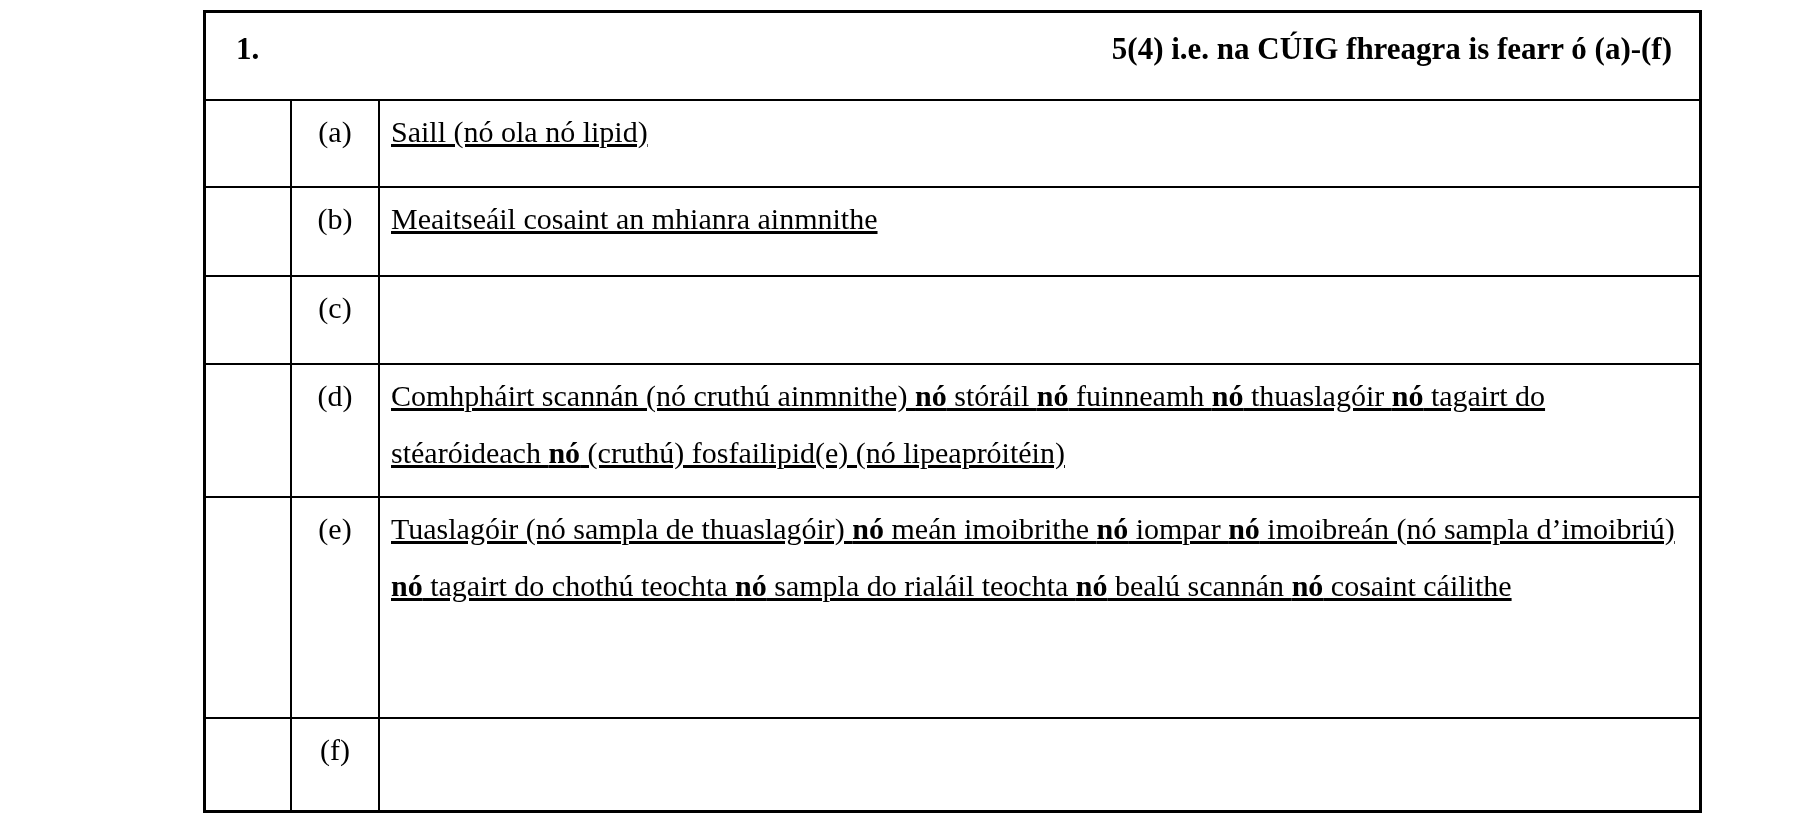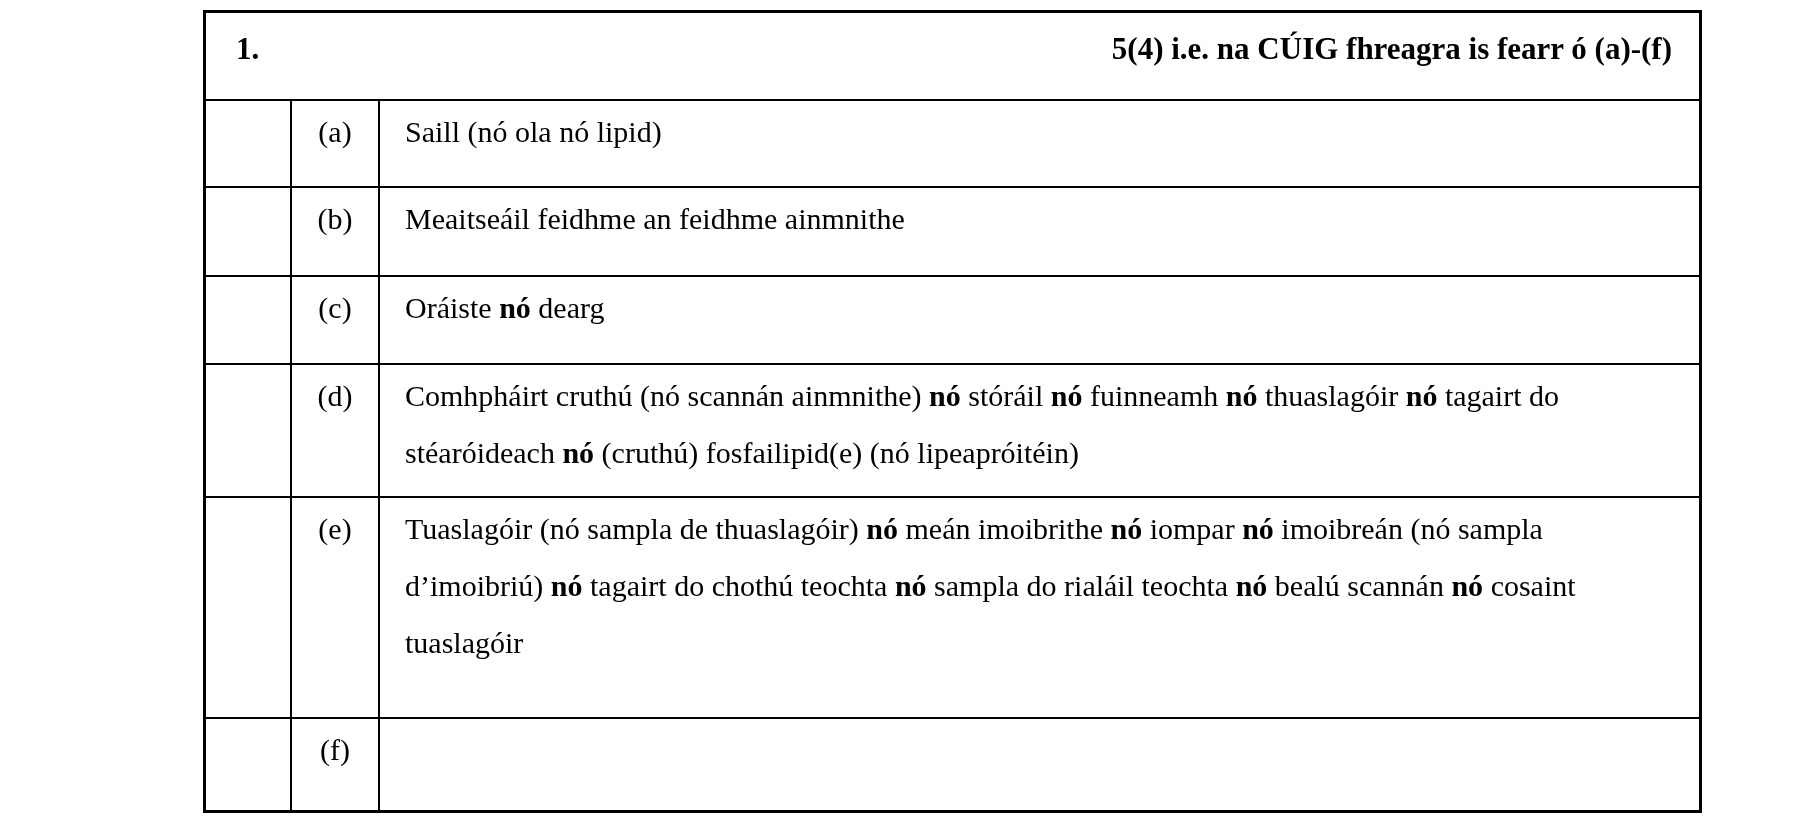--- a/index.html
+++ b/index.html
@@ -70,22 +70,23 @@
     padding-top: 2px;
   }
   .mark-cell {
     border-right: 2px solid #000000;
   }
   .label-cell {
     border-right: 2px solid #000000;
     text-align: center;
   }
   .text-cell {
-    padding-left: 25px;
+    padding-left: 11px;
     padding-right: 16px;
+    text-decoration: underline;
   }
   .text-cell b { font-weight: bold; }
 </style>
 </head>
 <body>
 
 <div class="sheet">
   <div class="answer-table">
 
     <div class="row header-row">
@@ -95,39 +96,38 @@
 
     <div class="row body-row row-a">
       <div class="cell mark-cell"></div>
       <div class="cell label-cell">(a)</div>
       <div class="cell text-cell"><span>Saill (nó ola nó lipid)</span></div>
     </div>
 
     <div class="row body-row row-b">
       <div class="cell mark-cell"></div>
       <div class="cell label-cell">(b)</div>
-      <div class="cell text-cell"><span>Meaitseáil feidhme an feidhme ainmnithe</span></div>
+      <div class="cell text-cell"><span>Meaitseáil cosaint an mhianra ainmnithe</span></div>
     </div>
 
     <div class="row body-row row-c">
       <div class="cell mark-cell"></div>
       <div class="cell label-cell">(c)</div>
-      <div class="cell text-cell"><span>Oráiste </span><b>nó</b><span> dearg</span></div>
     </div>
 
     <div class="row body-row row-d">
       <div class="cell mark-cell"></div>
       <div class="cell label-cell">(d)</div>
-      <div class="cell text-cell"><span>Comhpháirt cruthú (nó scannán ainmnithe) </span><b>nó</b><span> stóráil </span><b>nó</b><span> fuinneamh </span><b>nó</b><span> thuaslagóir </span><b>nó</b><span> tagairt do stéaróideach </span><b>nó</b><span> (cruthú) fosfailipid(e) (nó lipeapróitéin)</span></div>
+      <div class="cell text-cell"><span>Comhpháirt scannán (nó cruthú ainmnithe) </span><b>nó</b><span> stóráil </span><b>nó</b><span> fuinneamh </span><b>nó</b><span> thuaslagóir </span><b>nó</b><span> tagairt do stéaróideach </span><b>nó</b><span> (cruthú) fosfailipid(e) (nó lipeapróitéin)</span></div>
     </div>
 
     <div class="row body-row row-e">
       <div class="cell mark-cell"></div>
       <div class="cell label-cell">(e)</div>
-      <div class="cell text-cell"><span>Tuaslagóir (nó sampla de thuaslagóir) </span><b>nó</b><span> meán imoibrithe </span><b>nó</b><span> iompar </span><b>nó</b><span> imoibreán (nó sampla d’imoibriú) </span><b>nó</b><span> tagairt do chothú teochta </span><b>nó</b><span> sampla do rialáil teochta </span><b>nó</b><span> bealú scannán </span><b>nó</b><span> cosaint tuaslagóir</span></div>
+      <div class="cell text-cell"><span>Tuaslagóir (nó sampla de thuaslagóir) </span><b>nó</b><span> meán imoibrithe </span><b>nó</b><span> iompar </span><b>nó</b><span> imoibreán (nó sampla d’imoibriú) </span><b>nó</b><span> tagairt do chothú teochta </span><b>nó</b><span> sampla do rialáil teochta </span><b>nó</b><span> bealú scannán </span><b>nó</b><span> cosaint cáilithe</span></div>
     </div>
 
     <div class="row body-row row-f">
       <div class="cell mark-cell"></div>
       <div class="cell label-cell">(f)</div>
     </div>
 
   </div>
 </div>
 

